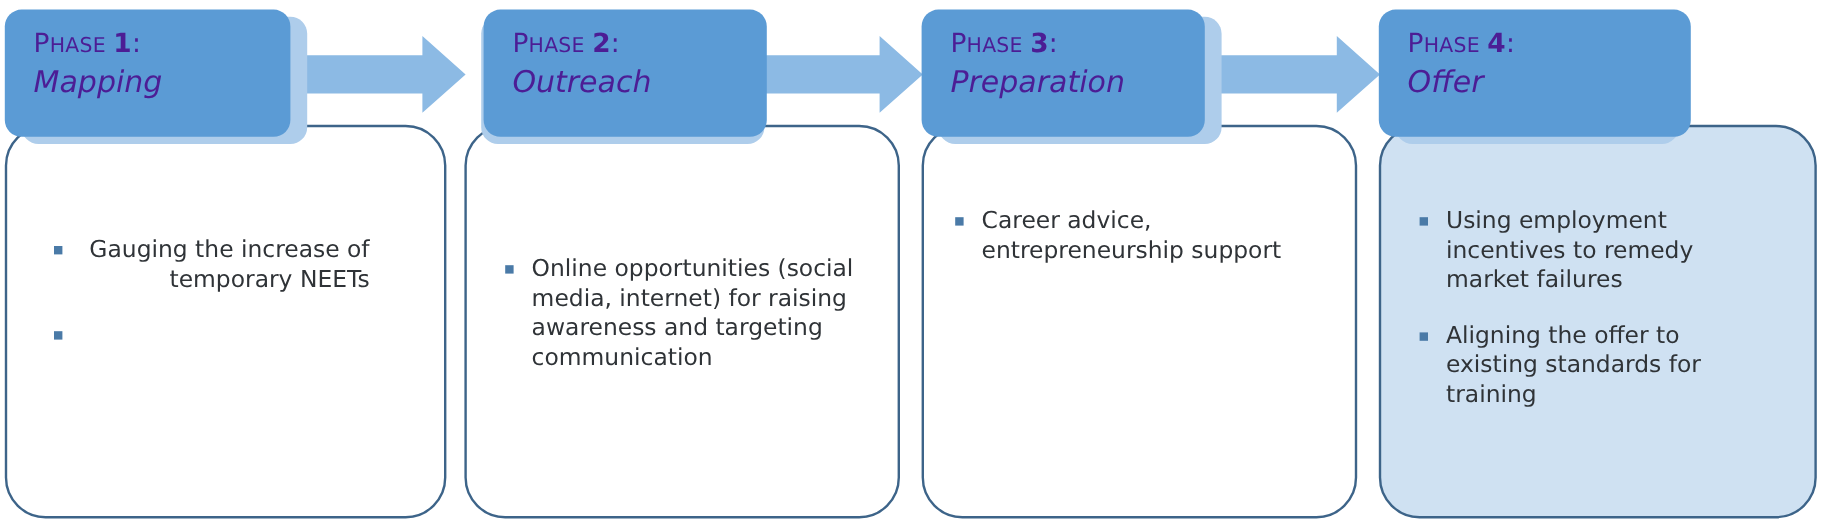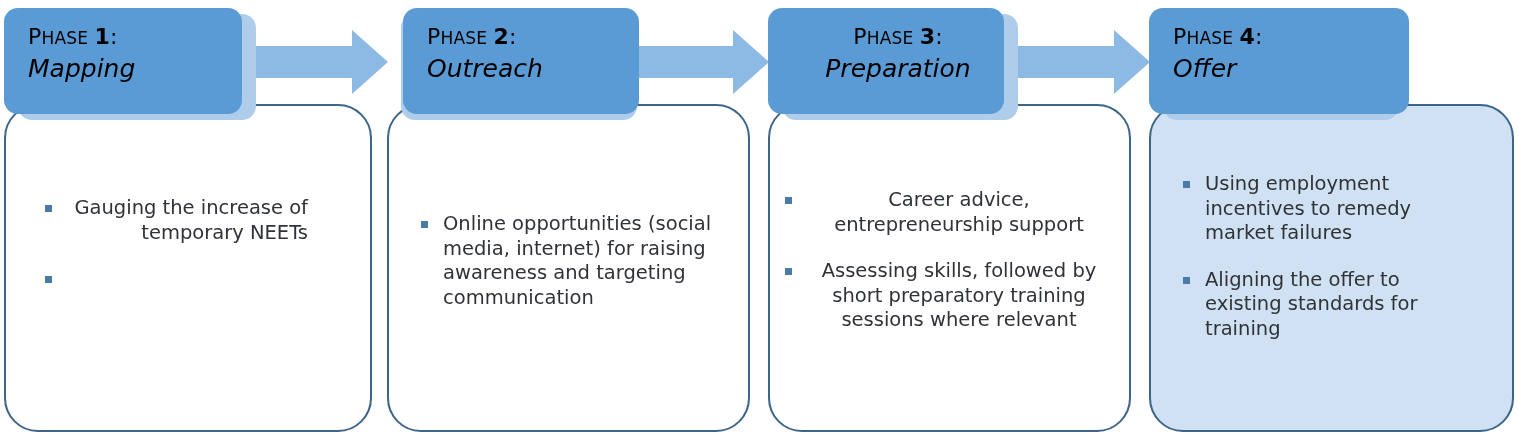--- a/index.html
+++ b/index.html
@@ -63,21 +63,21 @@
   }
 
   
   .phase-header {
     position: absolute;
     top: 8px;
     height: 106px;
     box-sizing: border-box;
     border-radius: 14px;
     background: #5b9bd5;
-    color: #000000;
+    color: #4c1d95;
     padding: 18px 0 0 24px;
   }
 
   .phase-kicker {
     font-size: 19px;
     line-height: 22px;
     letter-spacing: 0.2px;
     white-space: nowrap;
   }
   
@@ -167,38 +167,34 @@
       <div class="phase-title">Outreach</div>
     </div>
     <ul class="bullet-list" style="top:212px; padding-right:30px; padding-left:28px;">
       <li class="bullet-item">
         <span class="bullet-marker"></span>
         <span>Online opportunities (social media, internet) for raising awareness and targeting communication</span>
       </li>
     </ul>
   </div>
 
-  <div class="phase" style="left:768px; width:363px;text-align:center;">
+  <div class="phase" style="left:768px; width:363px;">
     <div class="phase-body"></div>
     <div class="phase-header-shadow" style="left:14px; width:236px;"></div>
     <div class="phase-header" style="left:0px; width:236px;">
       <div class="phase-kicker">
         <span class="kicker-p">P</span><span class="kicker-rest">HASE</span>
         <span class="kicker-num">3</span><span class="kicker-colon">:</span>
       </div>
       <div class="phase-title">Preparation</div>
     </div>
-    <ul class="bullet-list" style="top:188px; padding-right:20px; padding-left:11px;">
+    <ul class="bullet-list" style="top:172px; padding-right:20px; padding-left:22px;">
       <li class="bullet-item">
         <span class="bullet-marker"></span>
         <span>Career advice, entrepreneurship support</span>
-      </li>
-      <li class="bullet-item">
-        <span class="bullet-marker"></span>
-        <span>Assessing skills, followed by short preparatory training sessions where relevant</span>
       </li>
     </ul>
   </div>
 
   <div class="phase" style="left:1149px; width:365px;">
     <div class="phase-body filled"></div>
     <div class="phase-header-shadow" style="left:14px; width:236px;"></div>
     <div class="phase-header" style="left:0px; width:260px;">
       <div class="phase-kicker">
         <span class="kicker-p">P</span><span class="kicker-rest">HASE</span>

